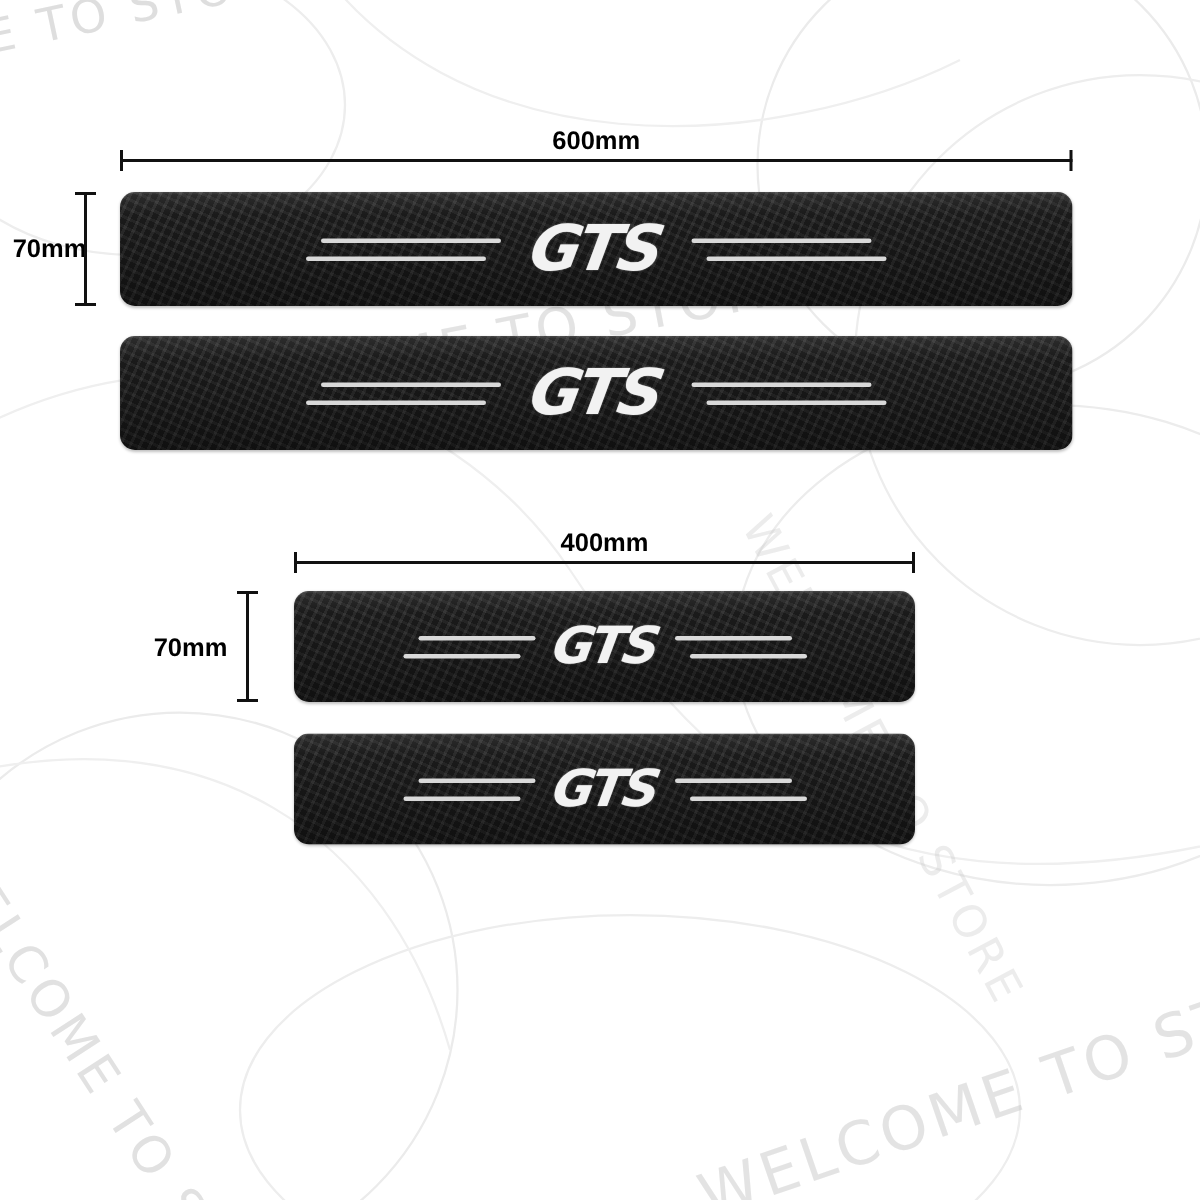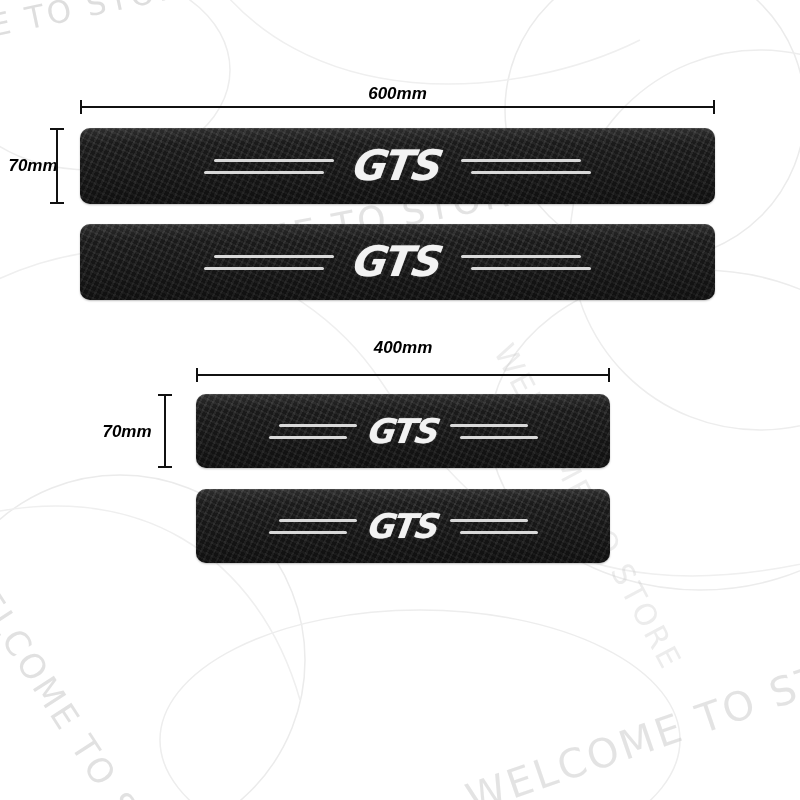--- a/index.html
+++ b/index.html
@@ -63,24 +63,23 @@
   .lines span{display:block;height:3px;background:#d9d9d9;border-radius:2px;}
   .strip.long .lines span{width:120px;}
   .strip.short .lines span{width:78px;}
   .lines.left span:first-child{transform:translateX(10px);}
   .lines.right span:first-child{transform:translateX(-10px);}
   
   .dim-label{
     position:absolute;z-index:3;
     font-weight:bold;font-size:17px;color:#000;
     text-align:center;
-    font-style:italic;
   }
   .dl-600{left:80px;top:84px;width:635px;}
-  .dl-400{left:196px;top:338px;width:414px;}
+  .dl-400{left:196px;top:352px;width:414px;}
   .dl-70a{left:8px;top:156px;width:50px;}
   .dl-70b{left:102px;top:422px;width:50px;}
   .dim-hline{
     position:absolute;z-index:3;height:2px;background:#111;
   }
   .dim-hline::before,.dim-hline::after{
     content:"";position:absolute;top:-6px;width:2px;height:14px;background:#111;
   }
   .dim-hline::before{left:0;}
   .dim-hline::after{right:0;}

